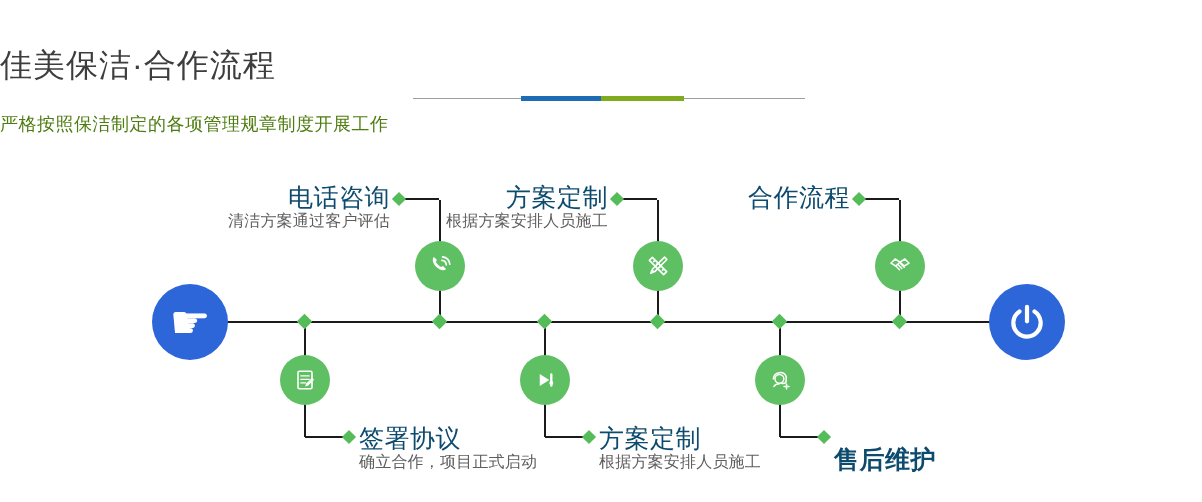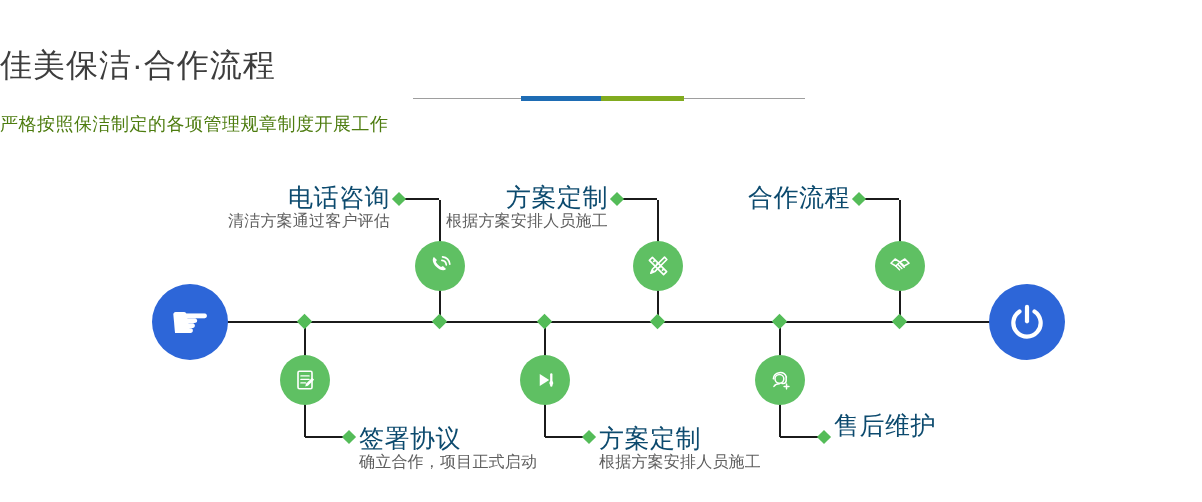--- a/index.html
+++ b/index.html
@@ -126,21 +126,21 @@
       <path fill="#fff" d="M7.5 6.8v10.4L15.6 12z"></path>
       <rect x="16.4" y="6.2" width="2" height="11.6" rx="1" fill="#fff"></rect>
       <circle cx="17.4" cy="14.6" r="1.7" fill="#fff"></circle>
     </svg>
   </div>
   <div class="diamond junction" style="left:539px;top:316px;"></div>
 
   <div class="line" style="left:779px;top:322px;width:2px;height:115px;"></div>
   <div class="line" style="left:780px;top:436px;width:38px;height:2px;"></div>
   <div class="diamond" style="left:819px;top:432px;"></div>
-  <div class="step-label" style="left:834px;top:414px;">
+  <div class="step-label" style="left:834px;top:448px;font-weight:bold;">
     <div class="step-title">售后维护</div>
   </div>
   <div class="node" style="left:755px;top:355px;">
     <svg width="28" height="28" viewBox="0 0 24 24">
       <g stroke="#fff" stroke-width="1.3" fill="none" stroke-linecap="round">
         <circle cx="11.5" cy="11" r="3.8"></circle>
         <path d="M6.3 11a5.8 5.8 0 0 1 11.2-1.6"></path>
         <path d="M17.3 9.4v3a2.6 2.6 0 0 1-2.6 2.6h-1"></path>
         <path d="M6.8 17.5c1.1-1.5 2.9-2.2 4.7-2.2"></path>
         <path d="M17.6 15.4v4.2M15.5 17.5h4.2"></path>

